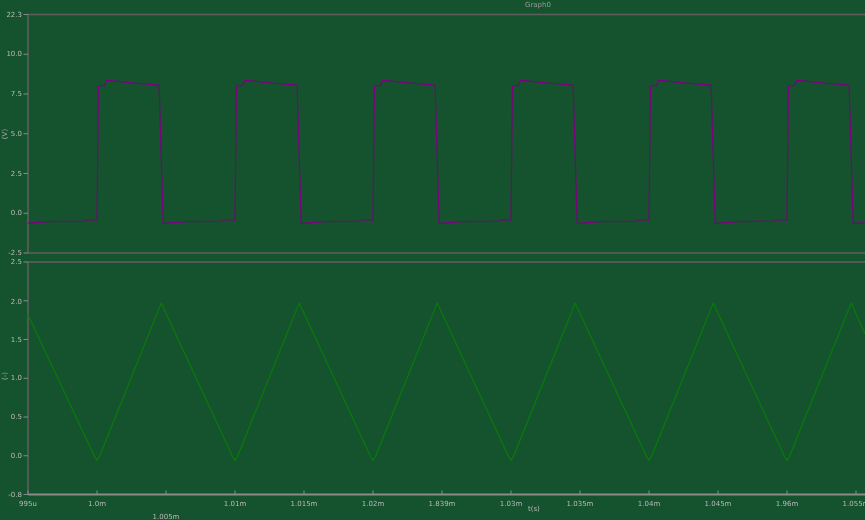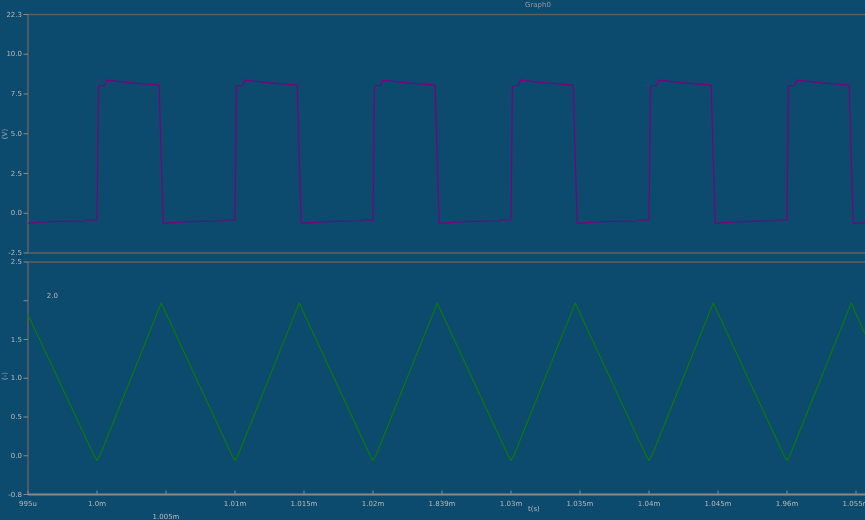--- a/index.html
+++ b/index.html
@@ -1,16 +1,16 @@
 <!DOCTYPE html>
 <html><head>
 <meta charset="utf-8">
 <style>
   html,body{margin:0;padding:0;background:#000;}
-  .stage{position:relative;width:865px;height:520px;background:#0c4a6e;overflow:hidden;
+  .stage{position:relative;width:865px;height:520px;background:#14532d;overflow:hidden;
          font-family:"DejaVu Sans","Liberation Sans",sans-serif;}
   .graph-title{position:absolute;top:1px;left:538px;transform:translateX(-50%);
                font-size:7px;line-height:9px;color:#989898;white-space:nowrap;}
   svg.plot{position:absolute;left:0;top:0;}
   .lbl{position:absolute;font-size:7px;line-height:8px;color:#bababa;white-space:nowrap;}
   .ytick{width:22px;left:0;text-align:right;}
   .xtick{width:40px;text-align:center;}
   .yaxis-label{left:-5px;width:20px;text-align:center;transform:rotate(-90deg);color:#a8a8a8;}
   .xaxis-label{left:528px;top:505px;color:#bababa;}
 </style>
@@ -60,21 +60,21 @@
 
   <div id="labels">
       <div class="lbl ytick" style="top: 10.5px;">22.3</div>
       <div class="lbl ytick" style="top: 50.25px;">10.0</div>
       <div class="lbl ytick" style="top: 90px;">7.5</div>
       <div class="lbl ytick" style="top: 129.75px;">5.0</div>
       <div class="lbl ytick" style="top: 169.5px;">2.5</div>
       <div class="lbl ytick" style="top: 209.25px;">0.0</div>
       <div class="lbl ytick" style="top: 249px;">-2.5</div>
       <div class="lbl ytick" style="top: 258px;">2.5</div>
-      <div class="lbl ytick" style="top: 292px; padding-left: 36px;">2.0</div>
+      <div class="lbl ytick" style="top: 298px;">2.0</div>
       <div class="lbl ytick" style="top: 335.5px;">1.5</div>
       <div class="lbl ytick" style="top: 374.25px;">1.0</div>
       <div class="lbl ytick" style="top: 413px;">0.5</div>
       <div class="lbl ytick" style="top: 451.75px;">0.0</div>
       <div class="lbl ytick" style="top: 490.5px;">-0.8</div>
       <div class="lbl xtick" style="left: 8px; top: 500px;">995u</div>
       <div class="lbl xtick" style="left: 77px; top: 500px;">1.0m</div>
       <div class="lbl xtick" style="left: 146px; top: 500px; margin-top: 13px;">1.005m</div>
       <div class="lbl xtick" style="left: 215px; top: 500px;">1.01m</div>
       <div class="lbl xtick" style="left: 284px; top: 500px;">1.015m</div>

